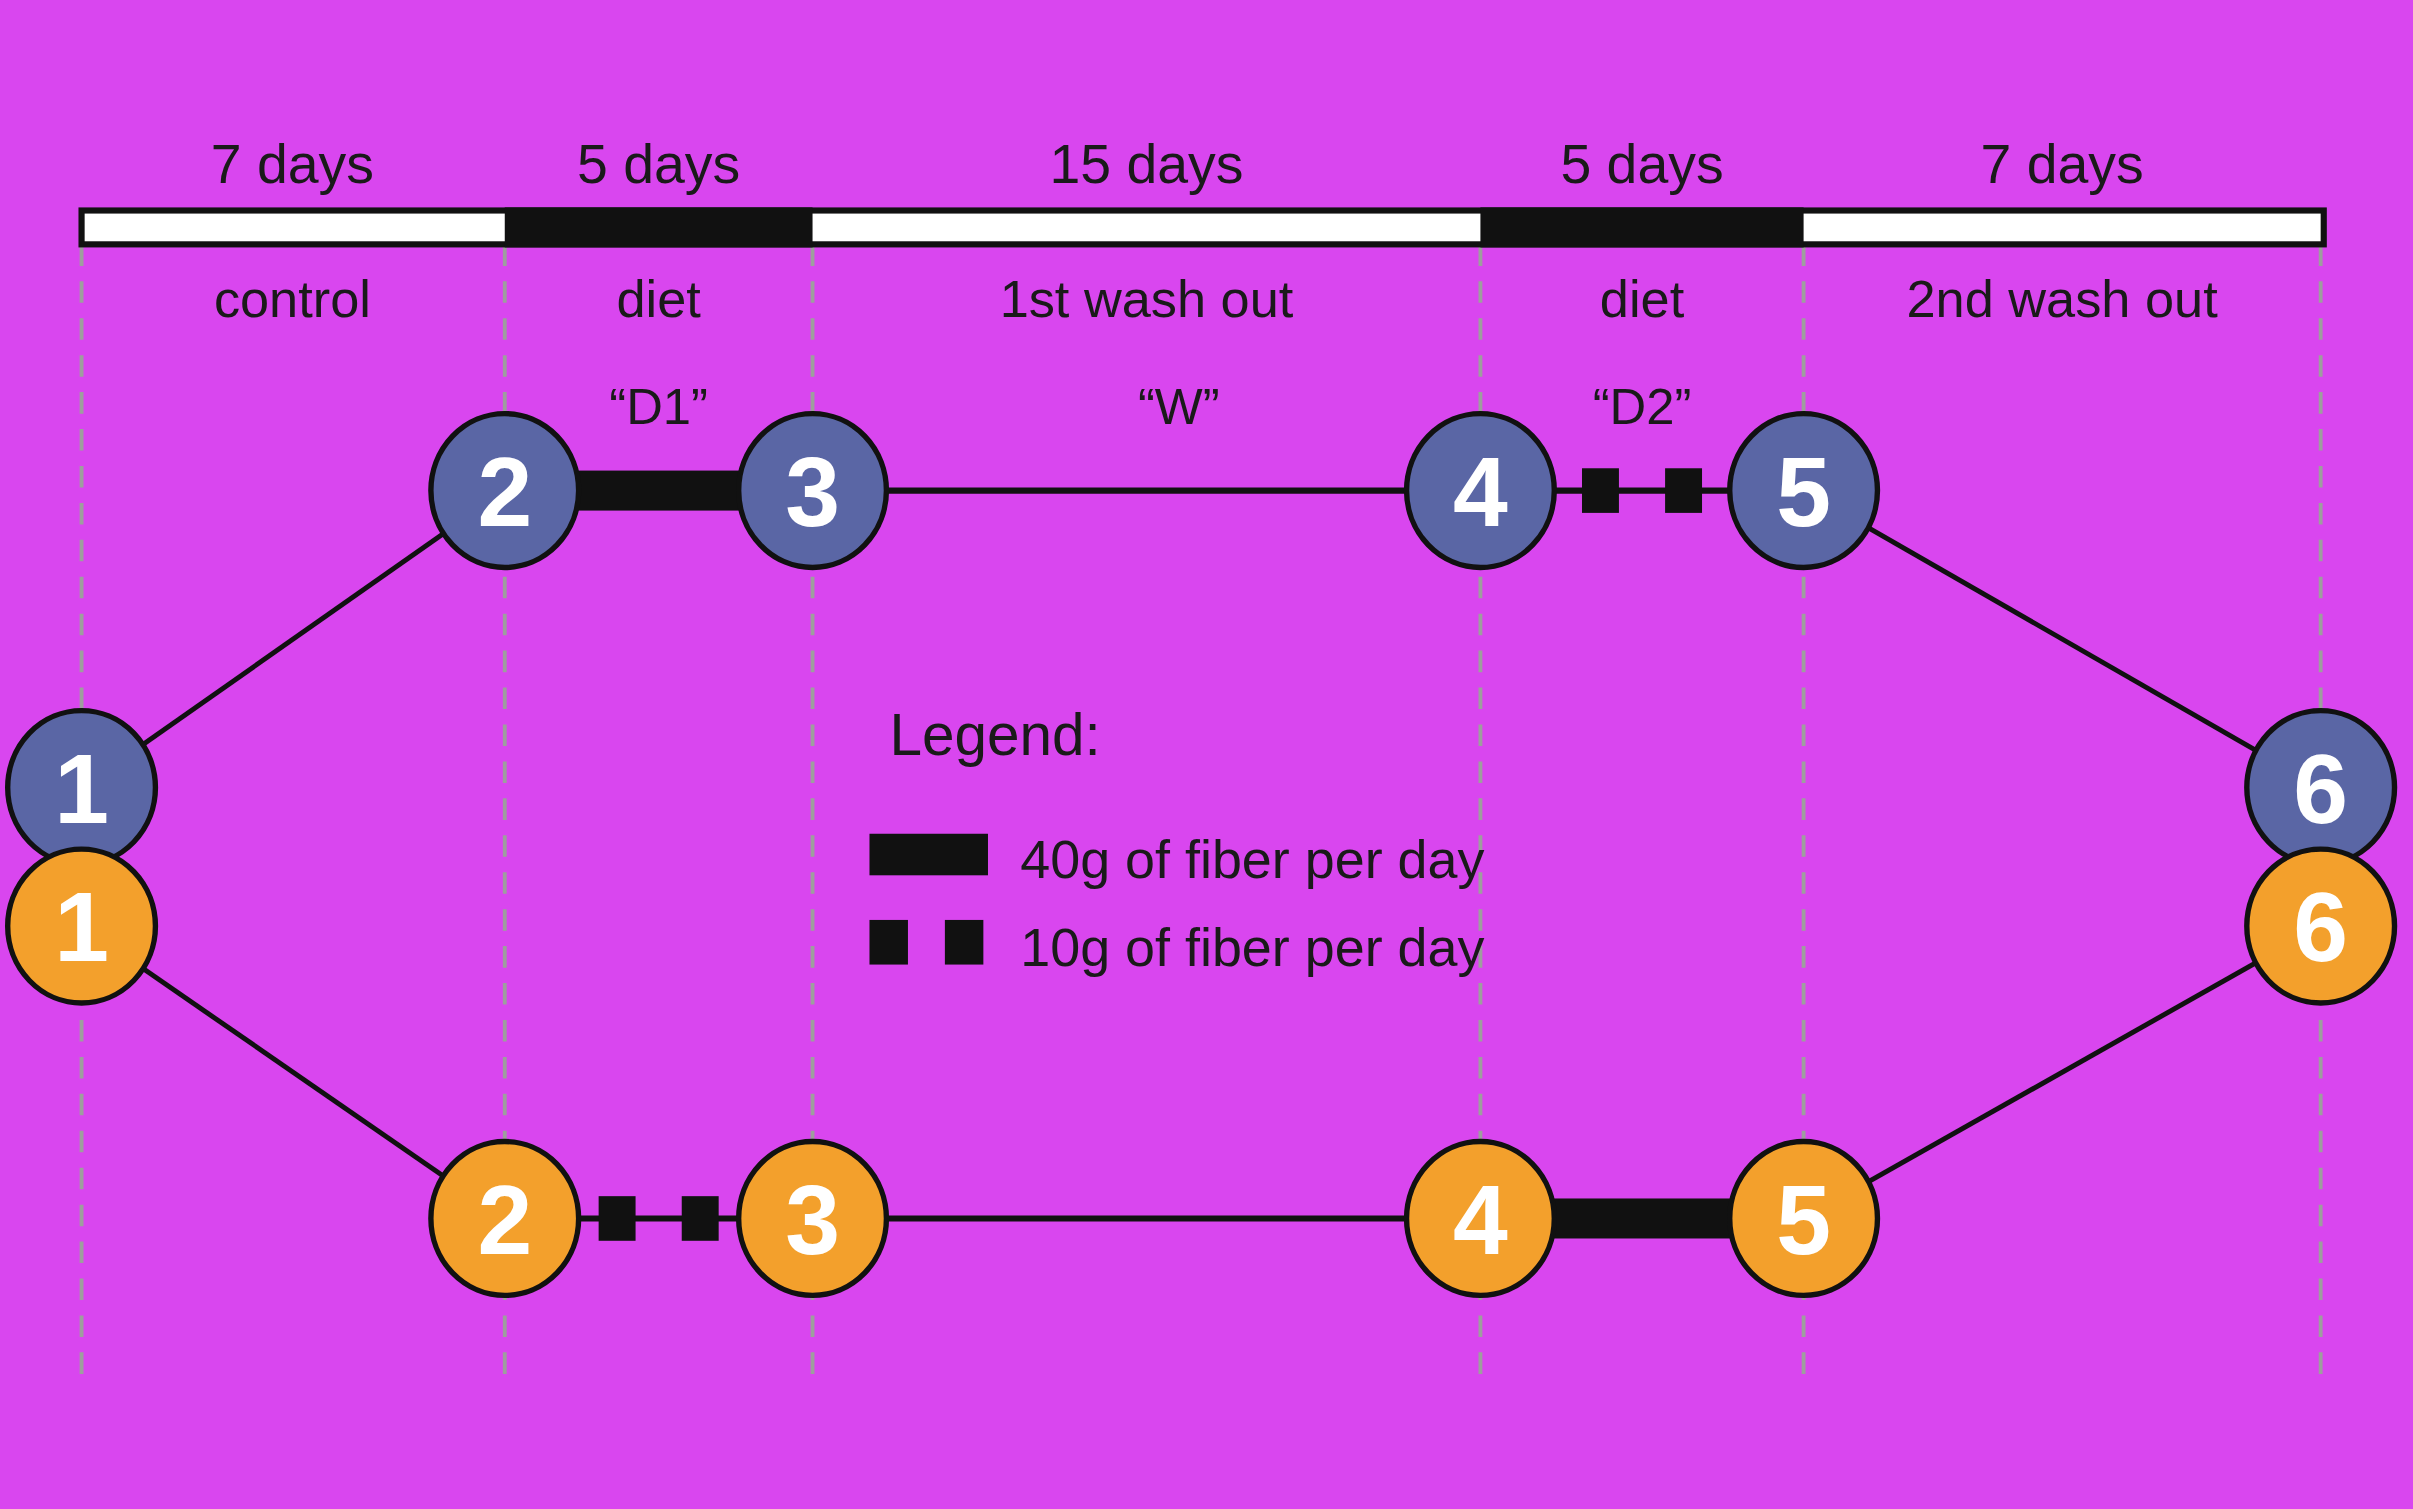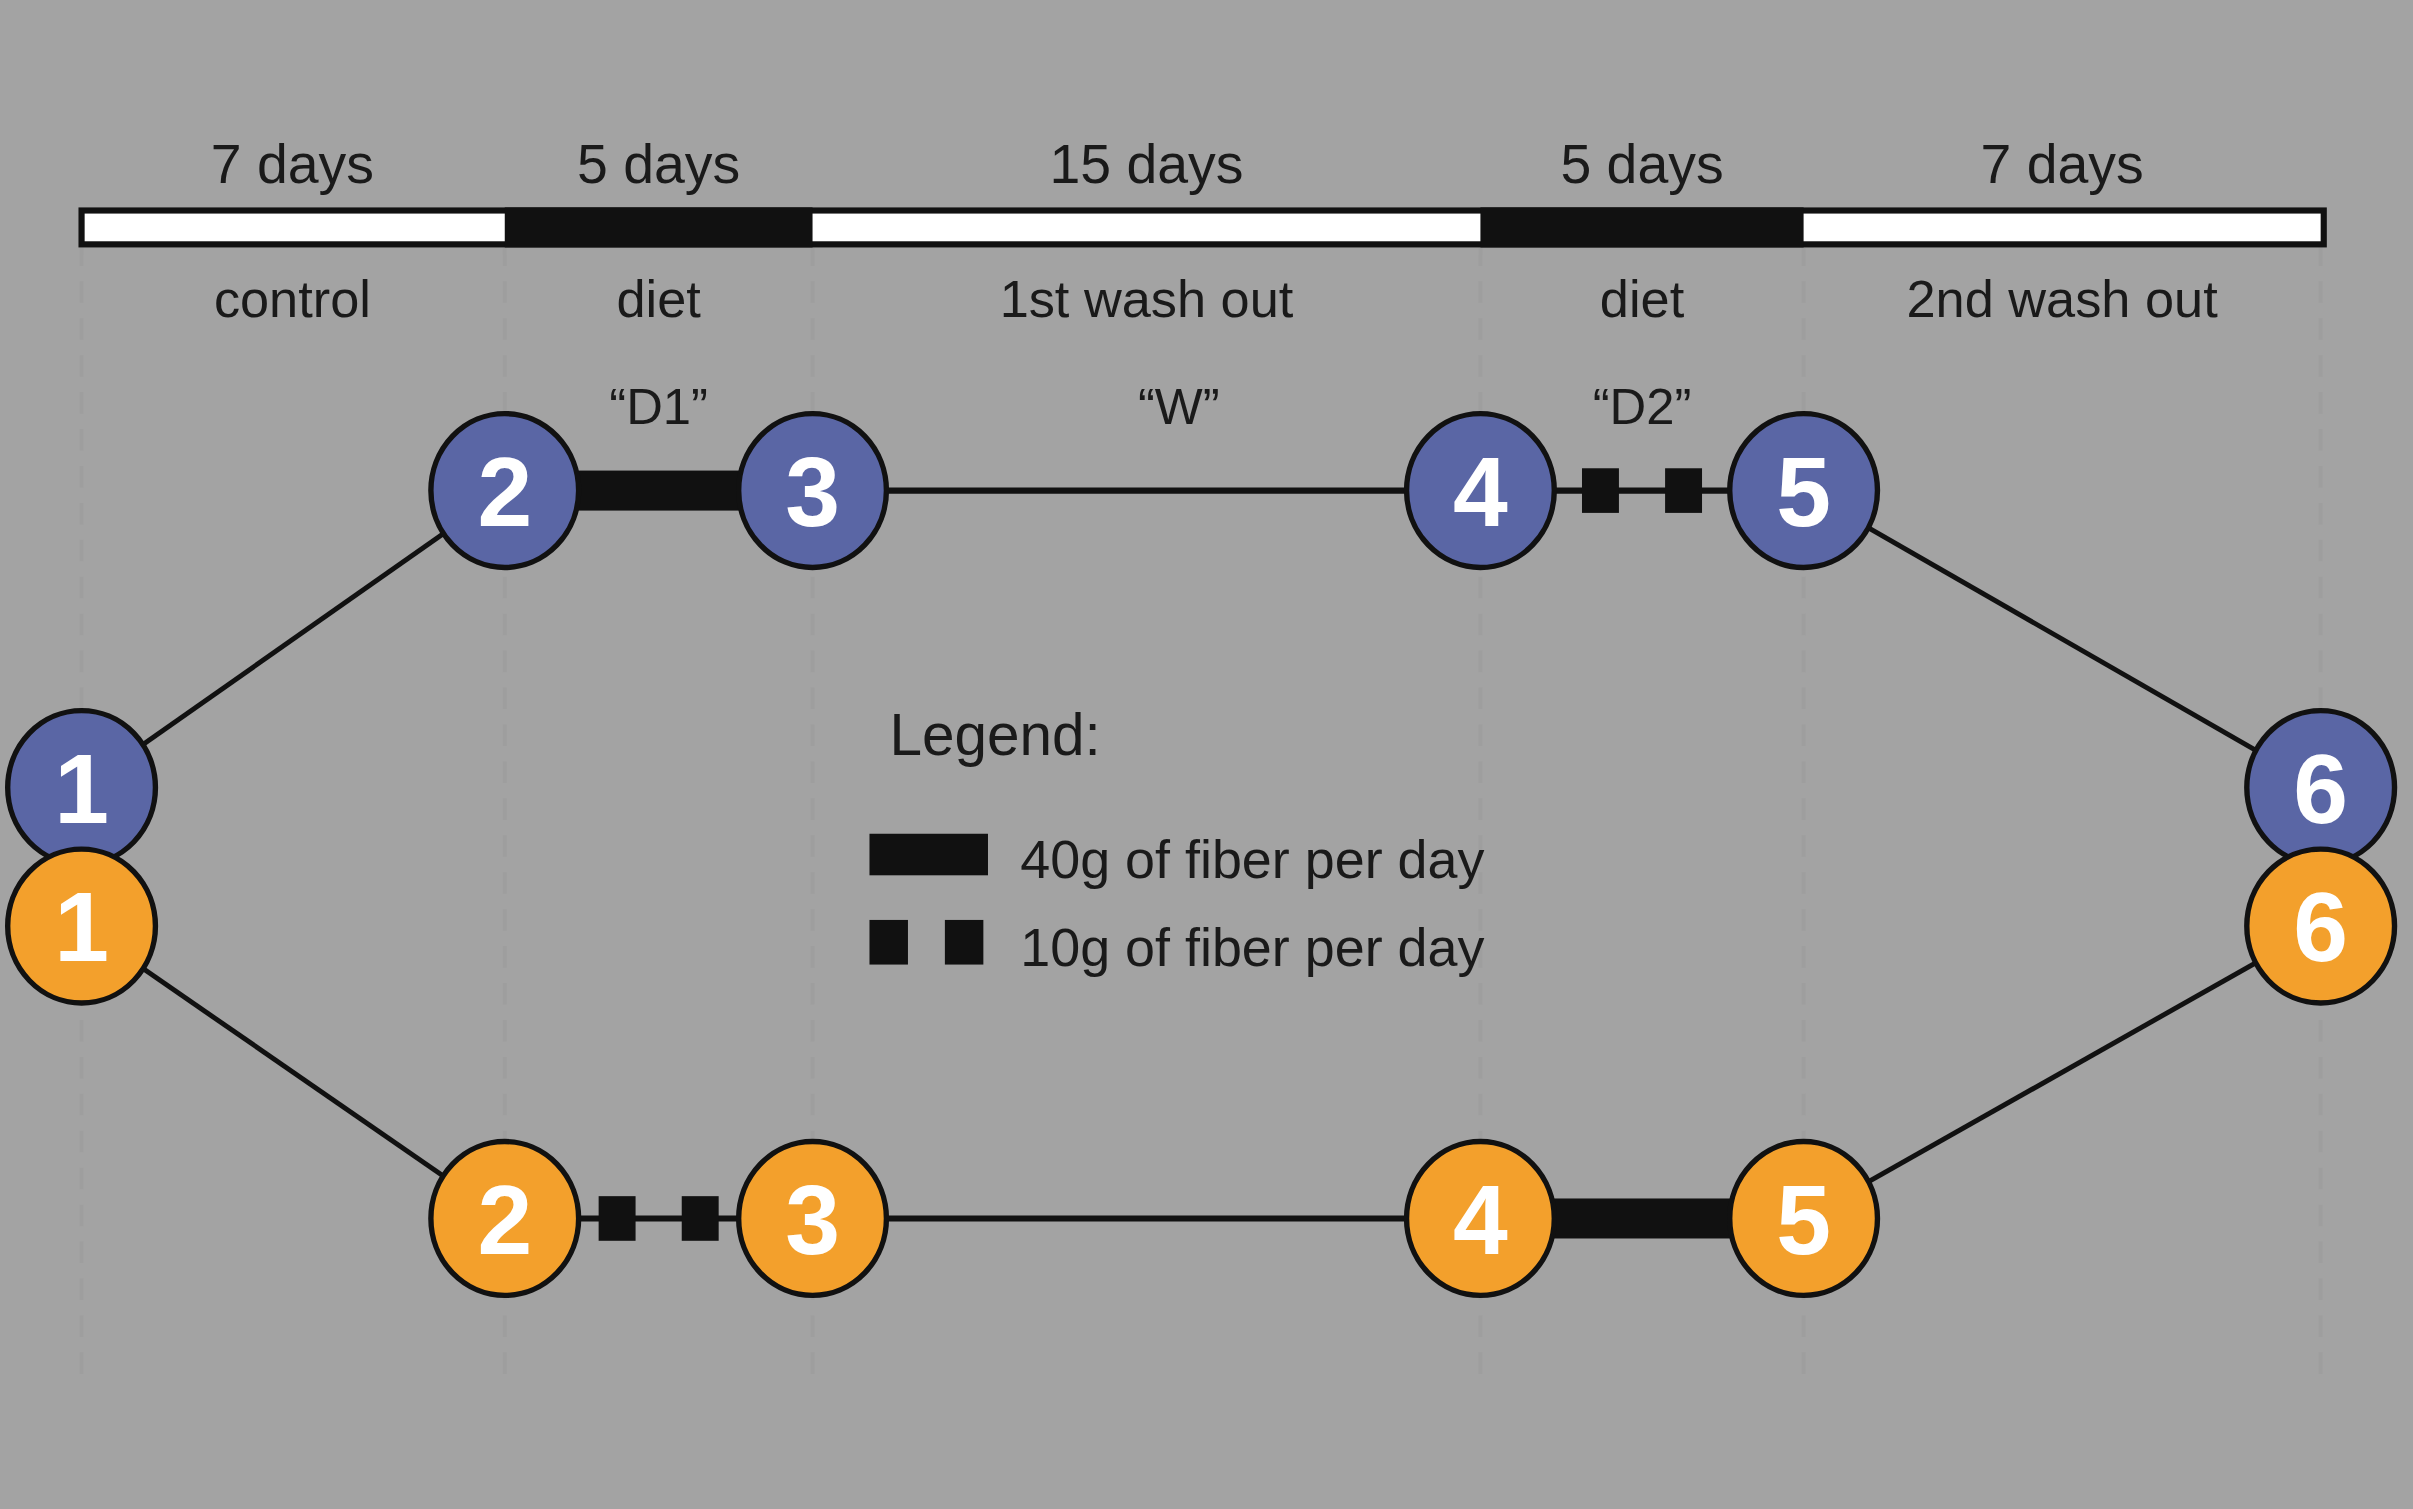--- a/index.html
+++ b/index.html
@@ -8,21 +8,21 @@
     background: #ffffff;
     width: 100%;
     height: 100%;
   }
   .figure-wrap {
     width: 100vw;
     height: 100vh;
     display: flex;
     align-items: center;
     justify-content: center;
-    background: #a3a3a3;
+    background: #d946ef;
   }
   svg {
     width: 100%;
     height: 100%;
     display: block;
     font-family: "Liberation Sans", "DejaVu Sans", sans-serif;
   }
   .duration-label, .phase-label, .code-label, .legend-title, .legend-label {
     fill: #1a1a1a;
   }

